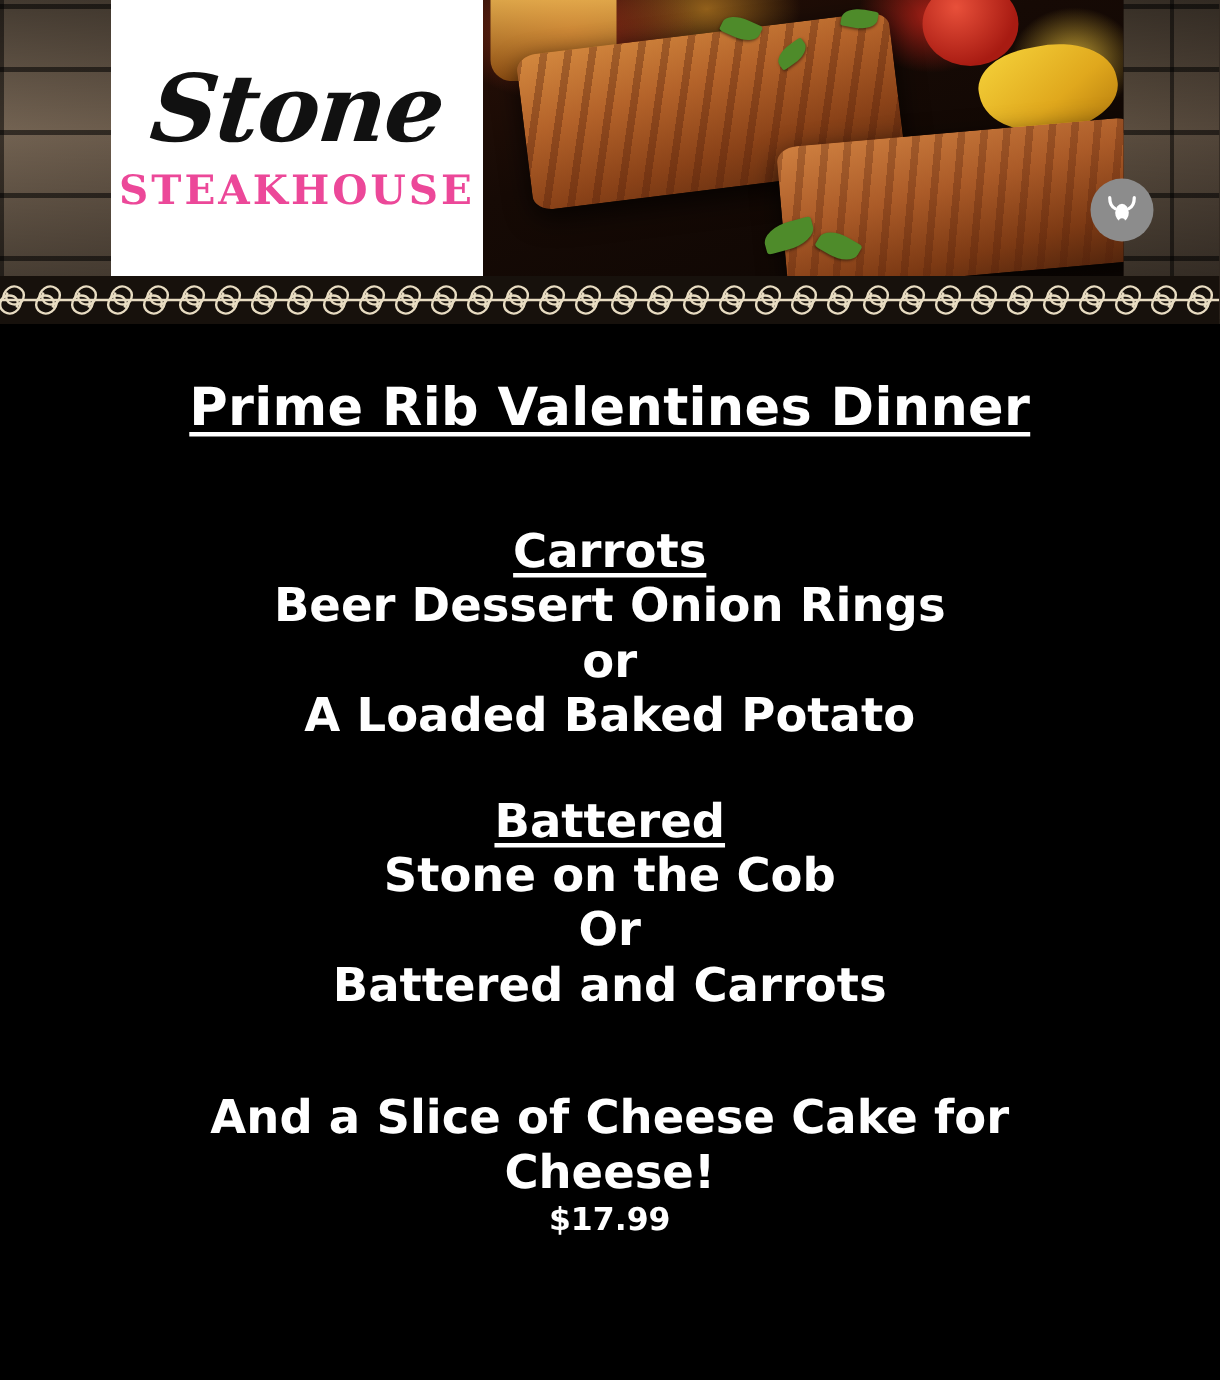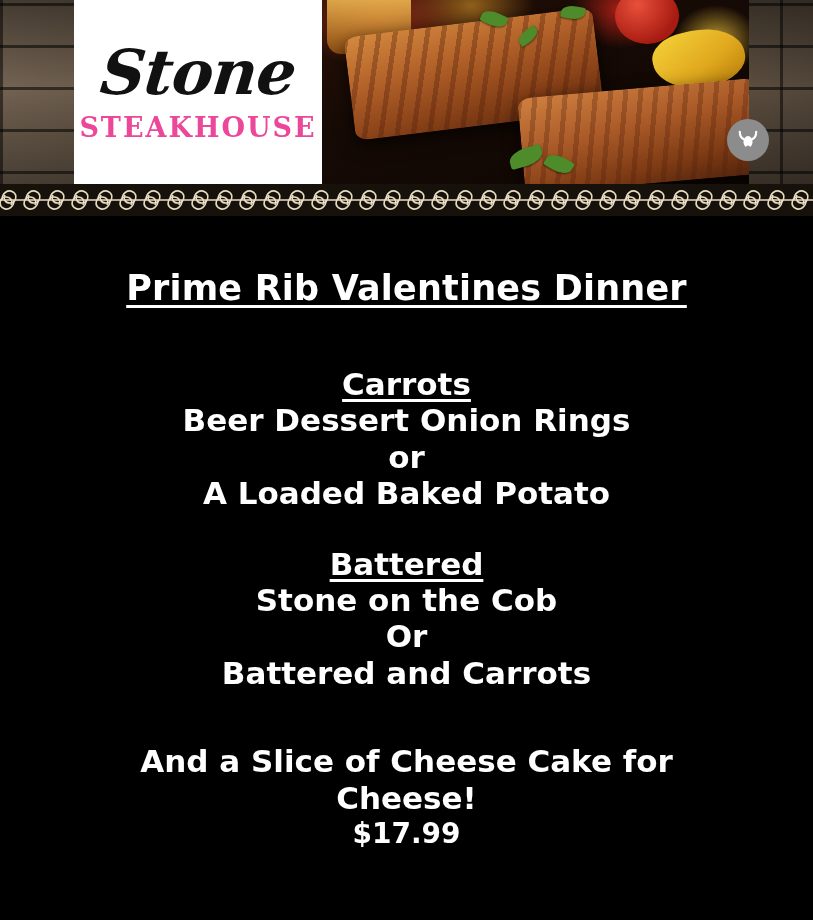--- a/index.html
+++ b/index.html
@@ -158,21 +158,21 @@
     justify-content: center;
     color: #ffffff;
   }
 
   
   .menu {
     position: relative;
     width: 813px;
     background: #000000;
     text-align: center;
-    padding-top: 38px;
+    padding-top: 22px;
     box-sizing: border-box;
   }
   .menu-title {
     font-family: "DejaVu Sans", sans-serif;
     font-weight: 700;
     font-size: 35px;
     letter-spacing: .2px;
     text-decoration: underline;
     text-underline-offset: 5px;
     margin: 14px 0 0 0;
@@ -187,21 +187,21 @@
     text-underline-offset: 4px;
     margin: 0;
   }
   .line {
     font-weight: 700;
     font-size: 31px;
     line-height: 1.18;
     margin: 0;
   }
   .line.small {
-    font-size: 28px;
+    font-size: 21px;
   }
   .spacer-lg { height: 58px; }
   .spacer-md { height: 34px; }
   .spacer-sm { height: 26px; }
 </style>
 </head>
 <body>
 
 <div class="header">
 

